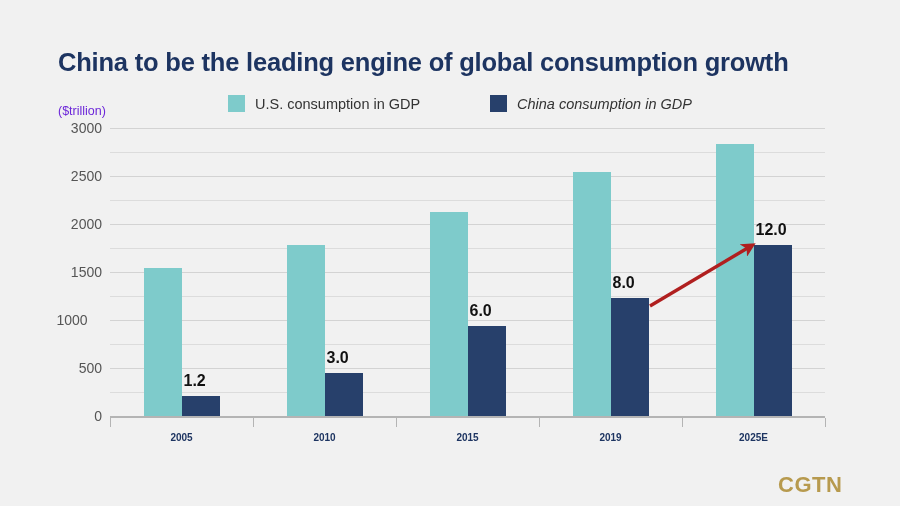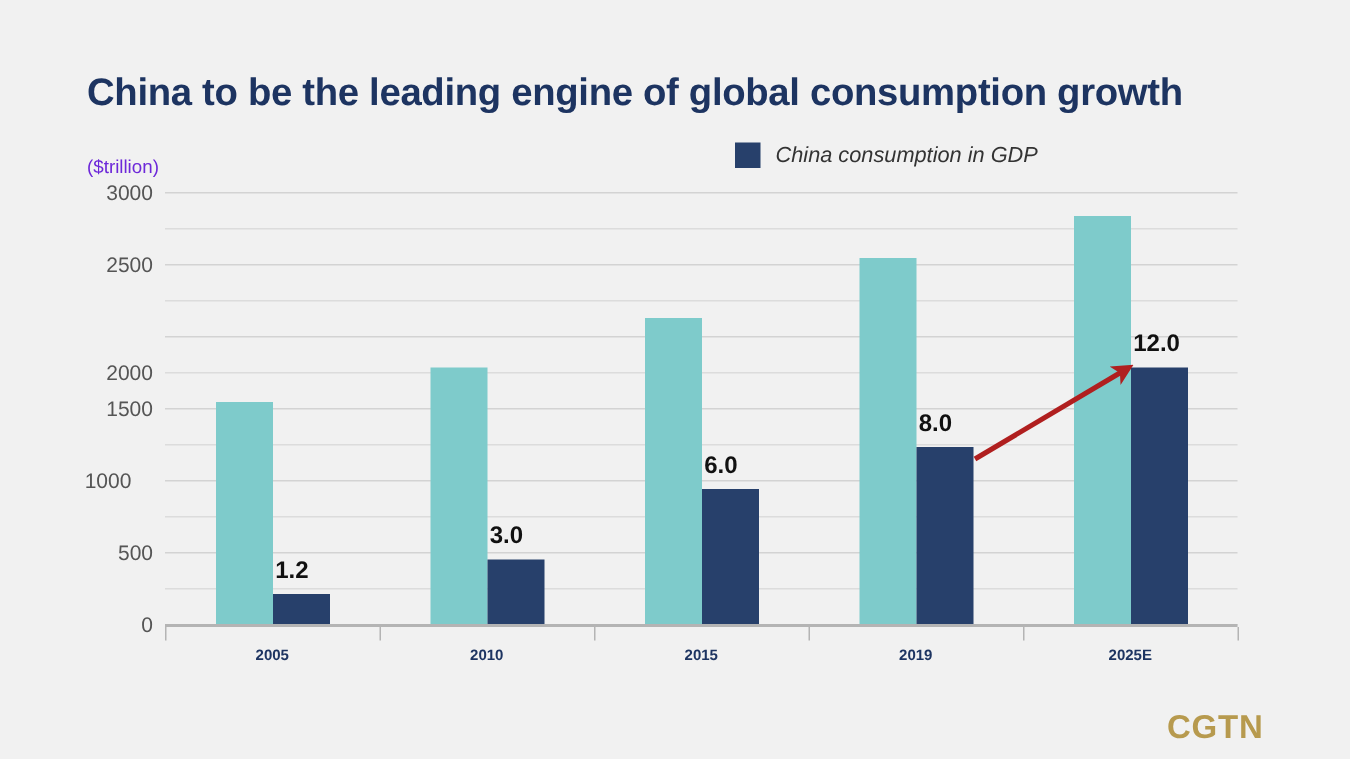--- a/index.html
+++ b/index.html
@@ -186,32 +186,36 @@
 </style>
 </head>
 <body>
 
 <div id="infographic">
 
   <div class="title">China to be the leading engine of global consumption growth</div>
 
   <div class="units">($trillion)</div>
 
+  <div class="legend-item us">
+    <span class="legend-swatch us"></span>
+    <span class="legend-label">U.S. consumption in GDP</span>
+  </div>
 
   <div class="legend-item china">
     <span class="legend-swatch china"></span>
     <span class="legend-label">China consumption in GDP</span>
   </div>
 
   <div class="ytick-wrap" id="ytick-wrap">
       <div class="ytick" style="top: 288px;">0</div>
       <div class="ytick" style="top: 240px;">500</div>
       <div class="ytick" style="top: 192px; text-align: center;">1000</div>
       <div class="ytick" style="top: 144px;">1500</div>
-      <div class="ytick" style="top: 96px; margin-top: 24px;">2000</div>
+      <div class="ytick" style="top: 96px;">2000</div>
       <div class="ytick" style="top: 48px;">2500</div>
       <div class="ytick" style="top: 0px;">3000</div>
     </div>
 
   <div class="plot" id="plot">
       <div class="gridline major" style="top: 288px;"></div>
       <div class="gridline" style="top: 264px;"></div>
       <div class="gridline major" style="top: 240px;"></div>
       <div class="gridline" style="top: 216px;"></div>
       <div class="gridline major" style="top: 192px;"></div>

